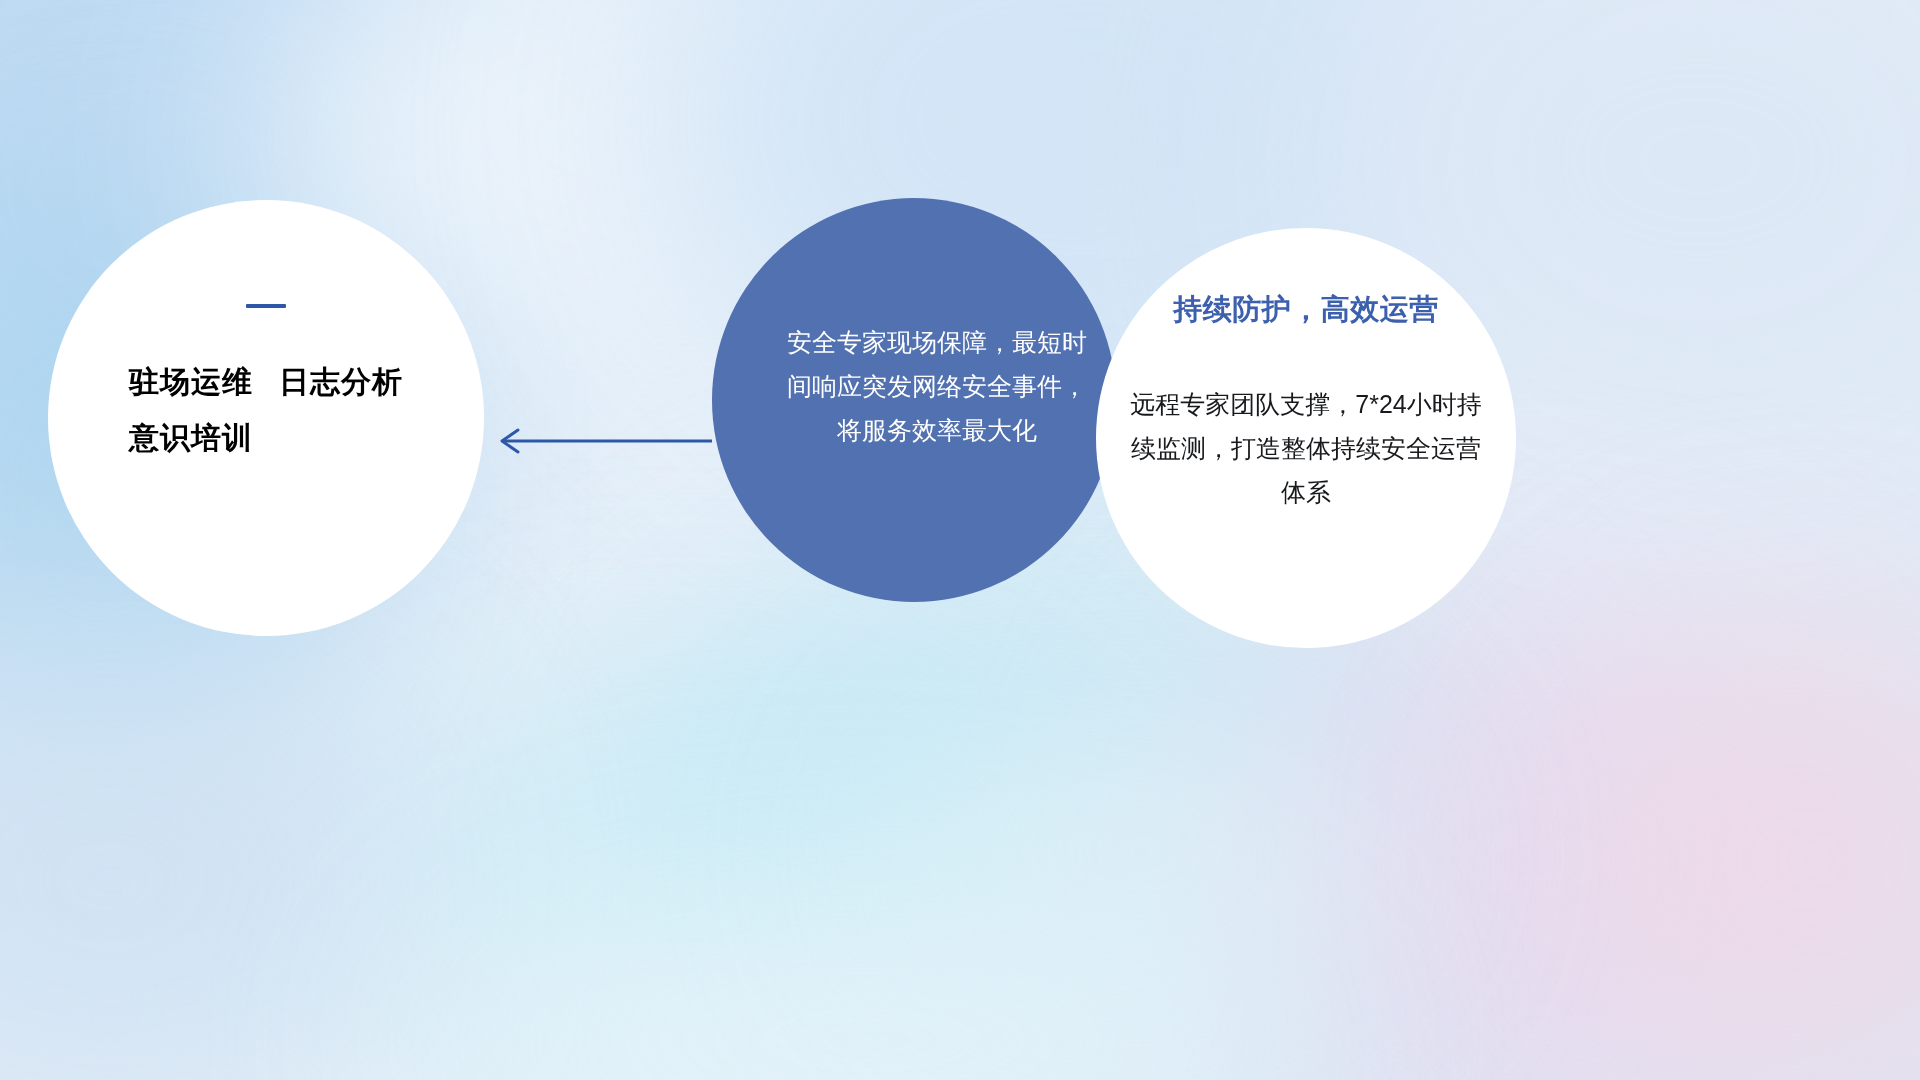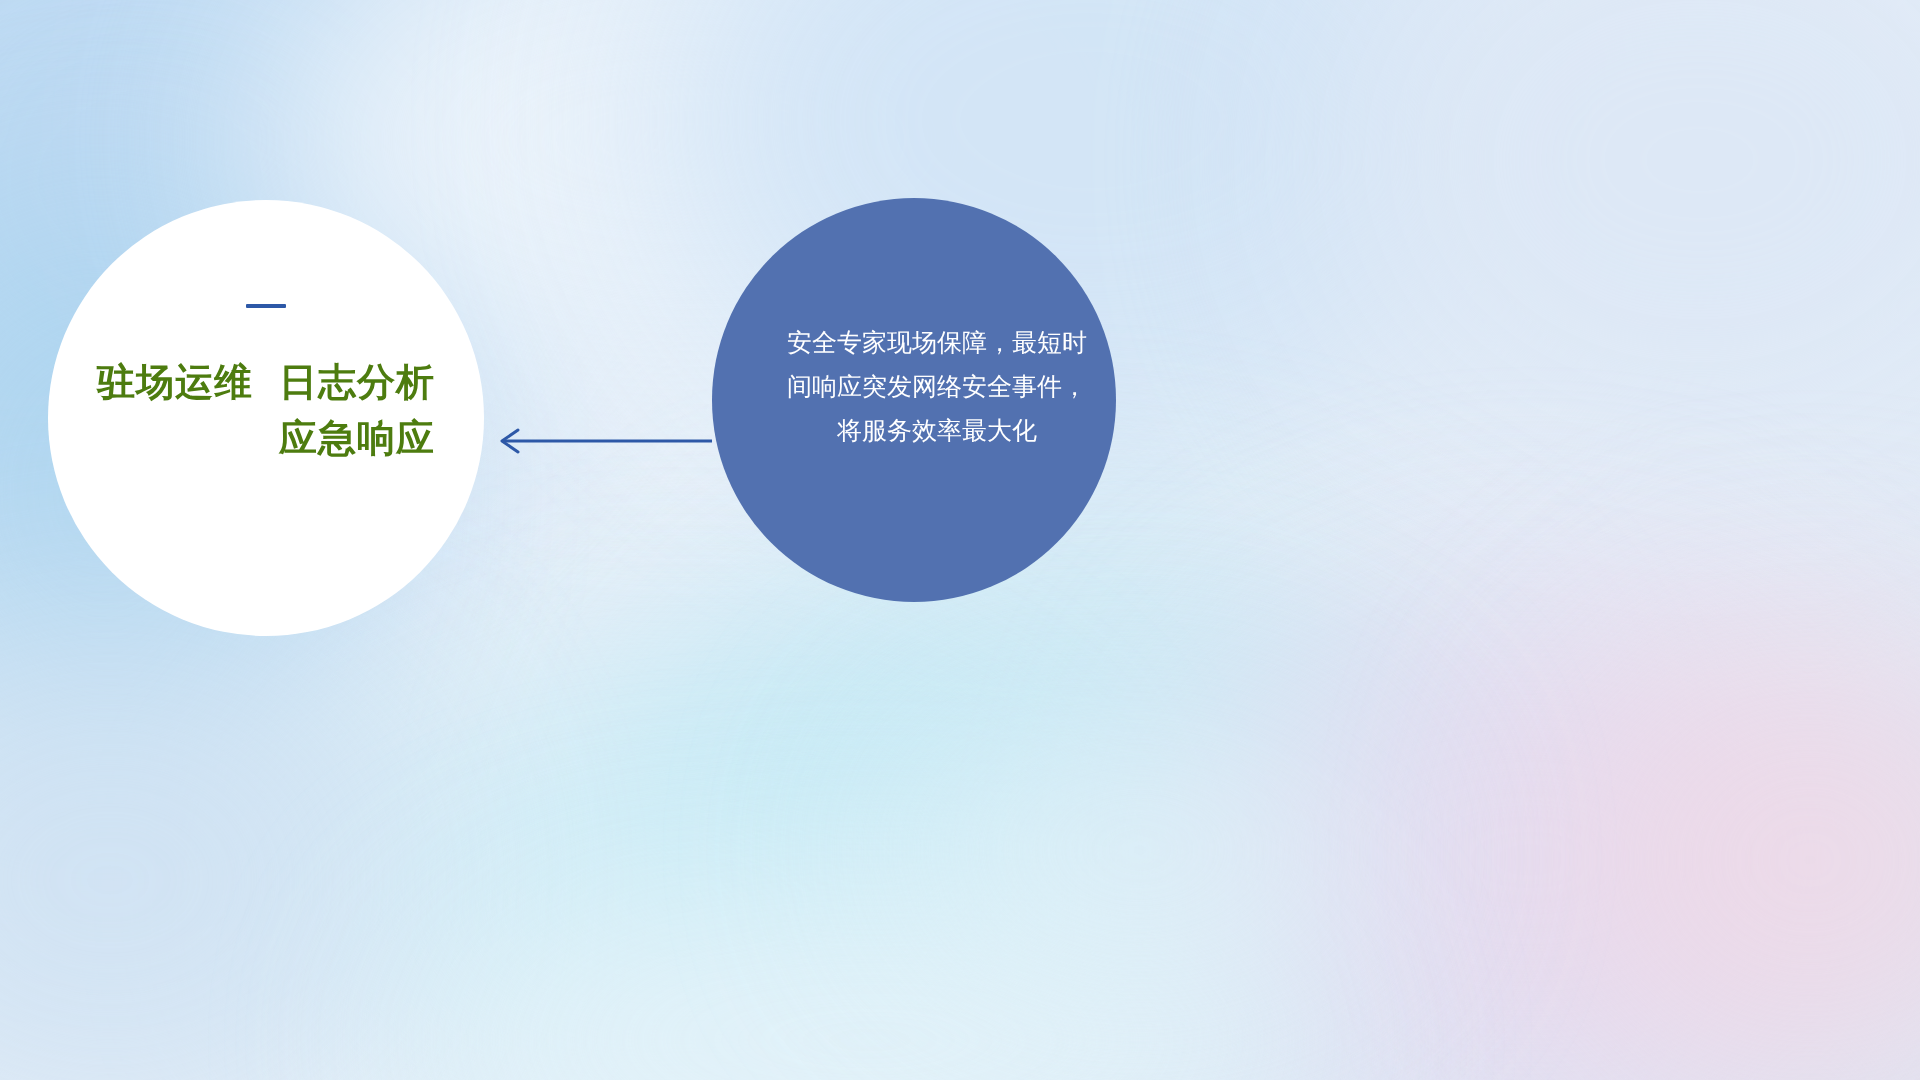--- a/index.html
+++ b/index.html
@@ -73,24 +73,24 @@
 
   .dash {
     width: 40px;
     height: 4px;
     background: #2d58a7;
     border-radius: 1px;
     margin-bottom: 46px;
   }
 
   .left-lines {
-    text-align: right;
-    color: #4d7c0f;
+    text-align: left;
+    color: #000000;
     font-weight: 700;
-    font-size: 38px;
+    font-size: 30px;
     line-height: 56px;
     letter-spacing: 1px;
   }
   .left-lines .row { white-space: nowrap; }
   .left-lines .gap { display: inline-block; width: 26px; }
 
   #circle-mid {
     left: 712px;
     top: 198px;
     width: 404px;
@@ -179,28 +179,32 @@
   <div class="bg-blob blob-bottomwh"></div>
   <div class="bg-blob blob-topwhite2"></div>
 
   <div class="circle" id="circle-left">
     <div class="dash"></div>
     <div class="left-lines">
       <div class="row">
         <span>驻场运维</span><span class="gap"></span><span>日志分析</span>
       </div>
       <div class="row">
-        <span>应急响应</span>
+        <span>意识培训</span>
       </div>
     </div>
   </div>
 
   <svg id="arrow" viewBox="0 0 224 34">
     <line x1="224" y1="17" x2="16" y2="17" stroke="#2d58a7" stroke-width="3"></line>
     <polyline points="30,6 14,17 30,28" fill="none" stroke="#2d58a7" stroke-width="3" stroke-linecap="round" stroke-linejoin="round"></polyline>
   </svg>
 
   <div class="circle" id="circle-mid">
     <div class="body">安全专家现场保障，最短时间响应突发网络安全事件，将服务效率最大化</div>
   </div>
 
+  <div class="circle" id="circle-right">
+    <div class="title">持续防护，高效运营</div>
+    <div class="body">远程专家团队支撑，7*24小时持续监测，打造整体持续安全运营体系</div>
+  </div>
 
 </div>
 
 </body></html>

